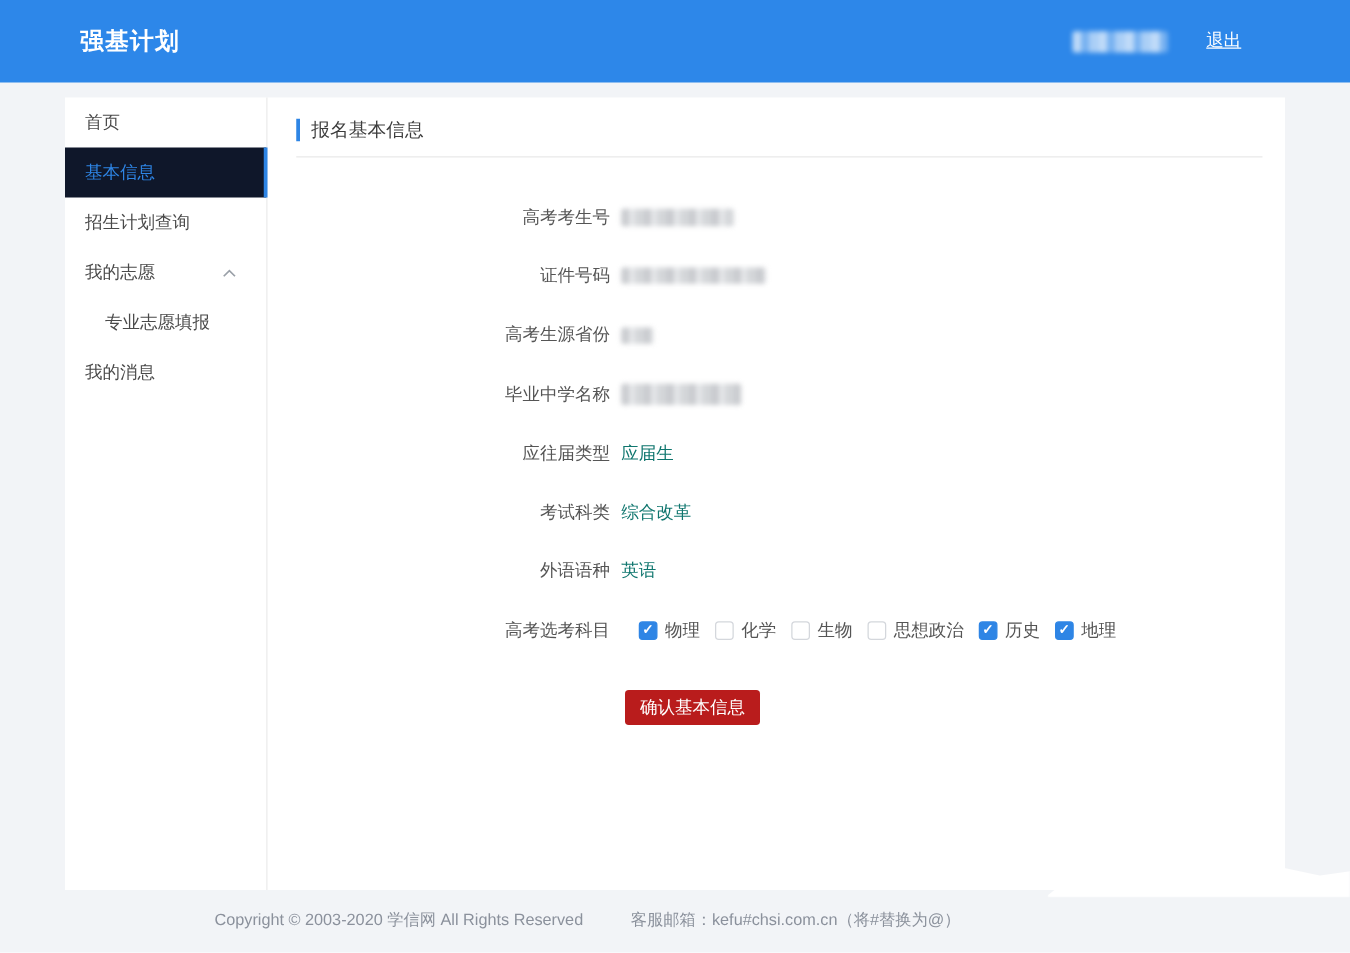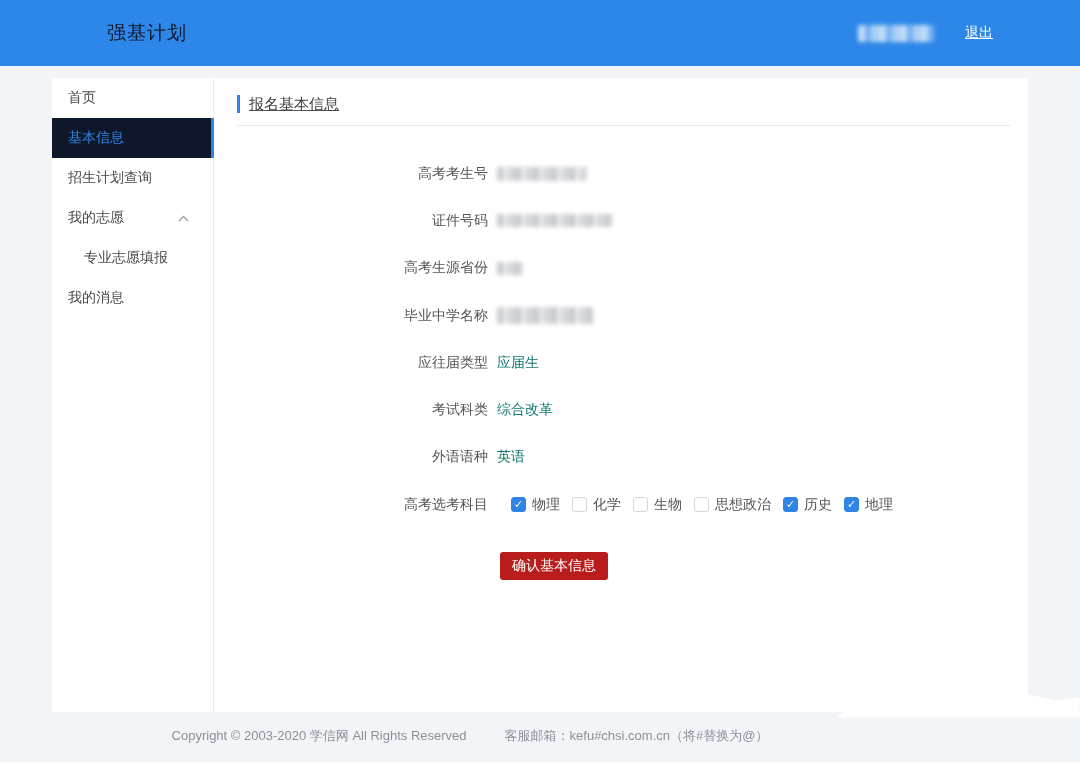--- a/index.html
+++ b/index.html
@@ -14,25 +14,24 @@
 
   
   .header {
     height: 66px;
     background: #2d87e9;
     display: flex;
     align-items: center;
     padding: 0 87px 0 64px;
   }
   .app-title {
-    color: #0f172a;
+    color: #ffffff;
     font-size: 19px;
-    font-weight: normal;
+    font-weight: bold;
     letter-spacing: 1px;
-    margin-left: 43px;
   }
   .header-right {
     margin-left: auto;
     display: flex;
     align-items: center;
   }
   .user-redacted {
     width: 76px;
     height: 17px;
     border-radius: 2px;
@@ -103,39 +102,38 @@
   .content {
     flex: 1;
     padding-top: 16px;
     position: relative;
   }
   .section-head {
     display: flex;
     align-items: center;
     margin-left: 23px;
     height: 20px;
-    text-decoration: underline;
   }
   .accent-bar {
     width: 3px;
     height: 18px;
     background: #2e85e5;
     margin-right: 9px;
   }
   .section-title {
     font-size: 15px;
     color: #3d3d3d;
   }
   .section-divider {
     height: 1px;
     background: #e9e9e9;
     margin: 11px 18px 0 23px;
   }
 
-  .form { margin-top: 24px; }
+  .form { margin-top: 24px; font-family: Liberation Serif, serif; }
   .f-row {
     height: 47.3px;
     display: flex;
     align-items: center;
   }
   .f-label {
     width: 274px;
     text-align: right;
     color: #555;
     flex-shrink: 0;

